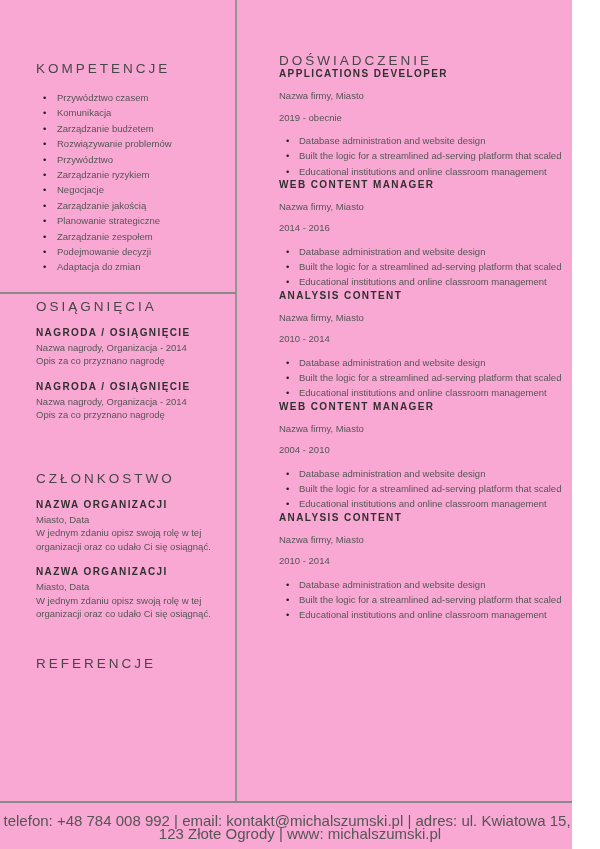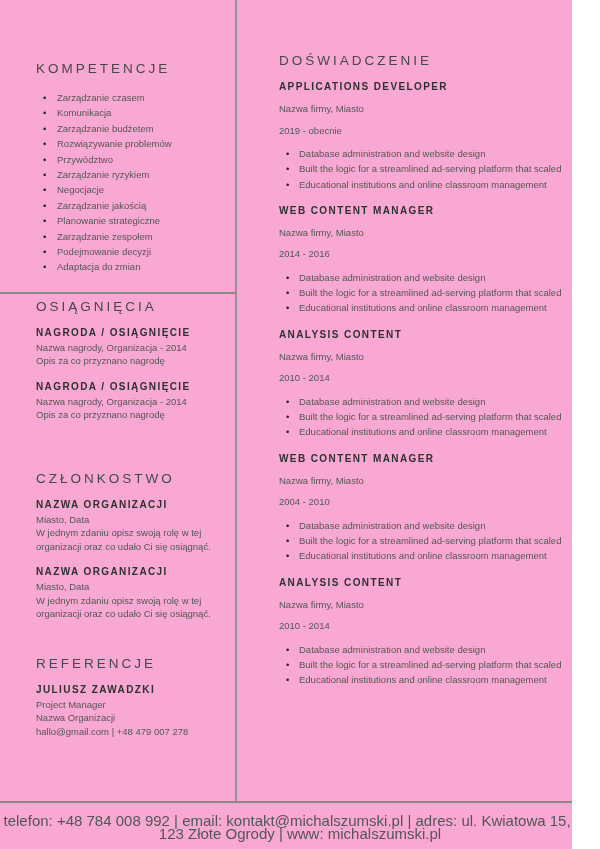--- a/index.html
+++ b/index.html
@@ -88,21 +88,21 @@
     left: 7px;
     color: #1f1f1f;
   }
   .gap-achievements { margin-top: 25px; }
   .gap-membership  { margin-top: 50px; }
   .gap-references  { margin-top: 36px; }
   .entry { margin-top: 13px; }
   .entry .lines { margin-top: 3px; }
 
   
-  .xp-entry { margin-top: 13px; }
+  .xp-entry { }
   .xp-entry .company { margin-top: 10px; }
   .xp-entry .dates   { margin-top: 8px; }
   .blist {
     list-style: none;
     margin: 9px 0 0 0;
     padding: 0;
   }
   .blist li {
     position: relative;
     padding-left: 20px;
@@ -128,21 +128,21 @@
 <div class="page">
 
   <div class="v-divider"></div>
   <div class="h-divider-left"></div>
   <div class="footer-rule"></div>
 
   <div class="left-col">
 
     <h2 class="section-title">KOMPETENCJE</h2>
     <ul class="comp-list">
-      <li><span class="b">•</span><span>Zarządzanie czasem</span></li>
+      <li><span class="b">•</span><span>Przywództwo czasem</span></li>
       <li><span class="b">•</span><span>Komunikacja</span></li>
       <li><span class="b">•</span><span>Zarządzanie budżetem</span></li>
       <li><span class="b">•</span><span>Rozwiązywanie problemów</span></li>
       <li><span class="b">•</span><span>Przywództwo</span></li>
       <li><span class="b">•</span><span>Zarządzanie ryzykiem</span></li>
       <li><span class="b">•</span><span>Negocjacje</span></li>
       <li><span class="b">•</span><span>Zarządzanie jakością</span></li>
       <li><span class="b">•</span><span>Planowanie strategiczne</span></li>
       <li><span class="b">•</span><span>Zarządzanie zespołem</span></li>
       <li><span class="b">•</span><span>Podejmowanie decyzji</span></li>
@@ -175,28 +175,20 @@
     </div>
     <div class="entry">
       <h3 class="sub-h">NAZWA ORGANIZACJI</h3>
       <div class="lines">
         <p class="body-text">Miasto, Data</p>
         <p class="body-text">W jednym zdaniu opisz swoją rolę w tej organizacji oraz co udało Ci się osiągnąć.</p>
       </div>
     </div>
 
     <h2 class="section-title gap-references">REFERENCJE</h2>
-    <div class="entry">
-      <h3 class="sub-h">JULIUSZ ZAWADZKI</h3>
-      <div class="lines">
-        <p class="body-text">Project Manager</p>
-        <p class="body-text">Nazwa Organizacji</p>
-        <p class="body-text">hallo@gmail.com | +48 479 007 278</p>
-      </div>
-    </div>
 
   </div>
 
   <div class="right-col">
 
     <h2 class="section-title">DOŚWIADCZENIE</h2>
 
     <section class="xp-entry">
       <h3 class="sub-h">APPLICATIONS DEVELOPER</h3>
       <p class="body-text company">Nazwa firmy, Miasto</p>

